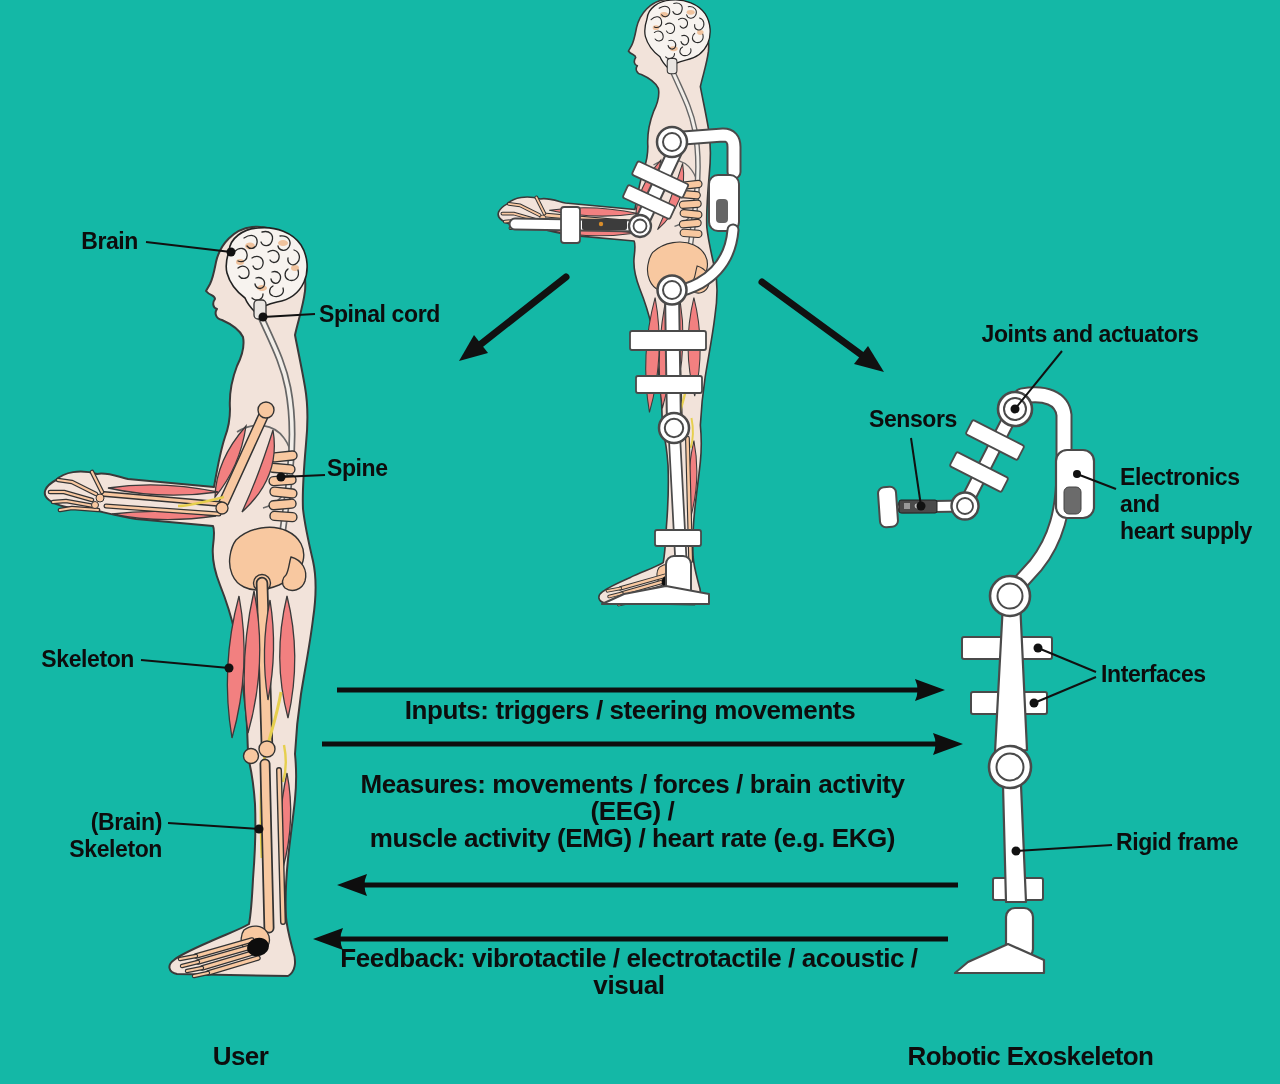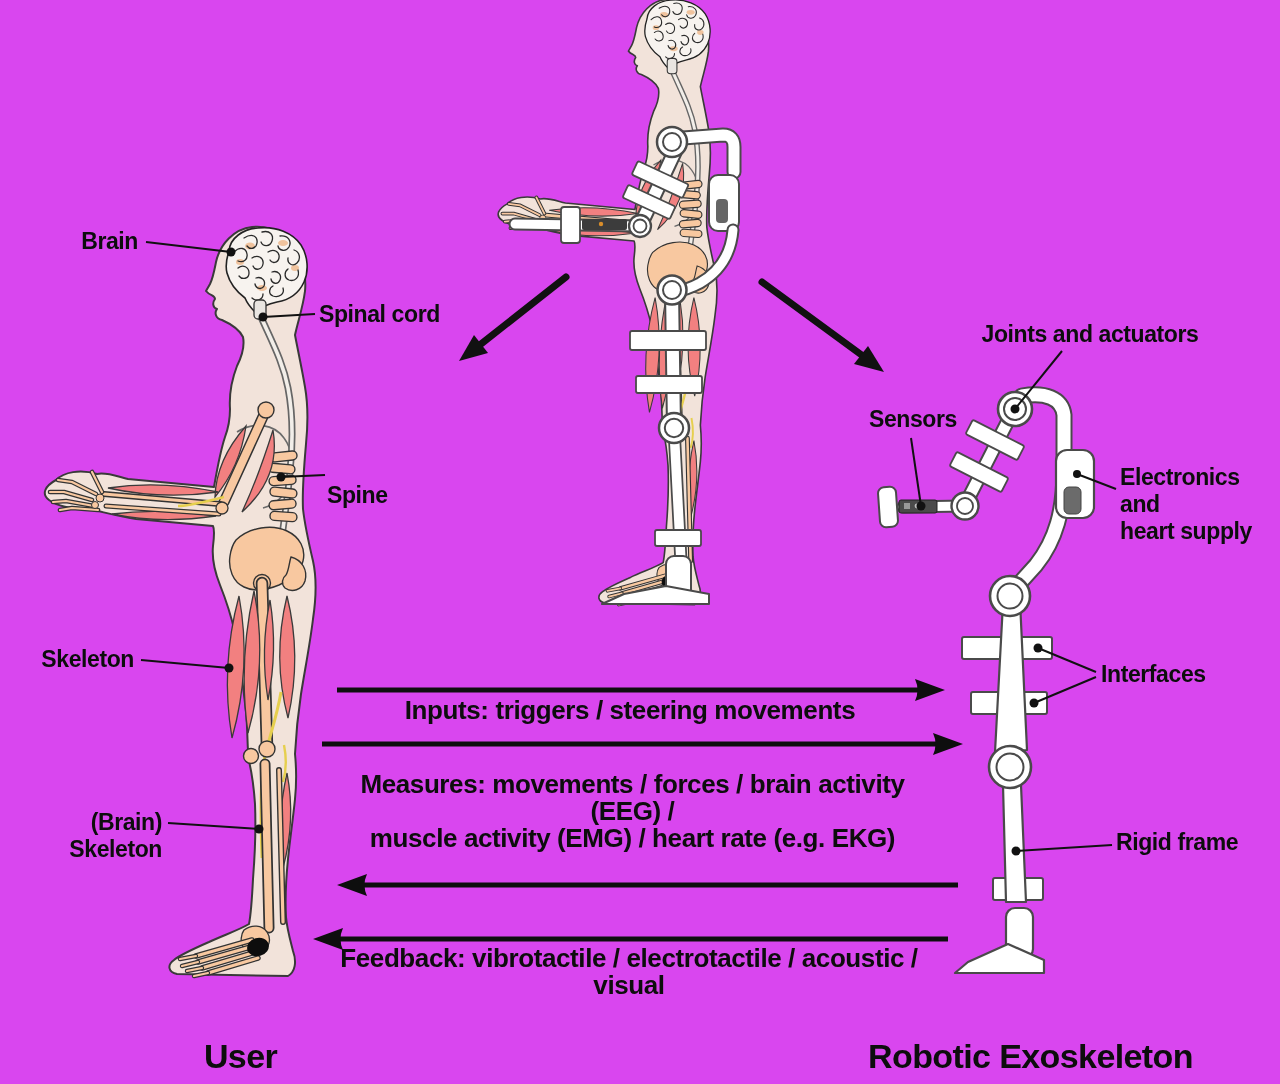--- a/index.html
+++ b/index.html
@@ -1,22 +1,22 @@
 <!DOCTYPE html>
 <html><head>
 <meta charset="utf-8">
 <style>
   html,body{margin:0;padding:0;background:#fff;}
-  .stage{position:relative;width:1280px;height:1084px;background:#d946ef;overflow:hidden;
+  .stage{position:relative;width:1280px;height:1084px;background:#14b8a6;overflow:hidden;
          font-family:"Liberation Sans",sans-serif;}
   .art{position:absolute;left:0;top:0;}
   .lbl{position:absolute;font-weight:bold;font-size:23px;color:#0d0d0d;
        letter-spacing:-0.4px;white-space:pre-line;line-height:27px;}
   .flow{font-size:26px;text-align:center;}
-  .title{font-size:34px;text-align:center;letter-spacing:-0.6px;}
+  .title{font-size:26px;text-align:center;letter-spacing:-0.6px;}
   .ra{text-align:right;}
   .ca{text-align:center;}
 </style>
 </head>
 <body>
 
 <div class="stage">
 
 <svg class="art" width="1280" height="1084" viewBox="0 0 1280 1084">
 
@@ -303,21 +303,21 @@
       <path d="M 945 690 L 915 679 Q 920 690 915 701 Z"></path>
       <path d="M 963 744 L 933 733 Q 938 744 933 755 Z"></path>
       <path d="M 337 885 L 367 874 Q 362 885 367 896 Z"></path>
       <path d="M 313 939 L 343 928 Q 338 939 343 950 Z"></path>
     </g>
   </g>
 </svg>
 
 <div class="lbl ra" style="left:34px;top:228px;width:104px;">Brain</div>
 <div class="lbl" style="left:319px;top:301px;">Spinal cord</div>
-<div class="lbl" style="left:327px;top:482px;">Spine</div>
+<div class="lbl" style="left:327px;top:455px;">Spine</div>
 <div class="lbl ra" style="left:28px;top:646px;width:106px;">Skeleton</div>
 <div class="lbl ra" style="left:0px;top:809px;width:162px;">(Brain) Skeleton</div>
 
 <div class="lbl ca" style="left:958px;top:321px;width:264px;">Joints and actuators</div>
 <div class="lbl" style="left:869px;top:406px;">Sensors</div>
 <div class="lbl" style="left:1120px;top:464px;">Electronics and
 heart supply</div>
 <div class="lbl" style="left:1101px;top:661px;">Interfaces</div>
 <div class="lbl" style="left:1116px;top:829px;">Rigid frame</div>
 

